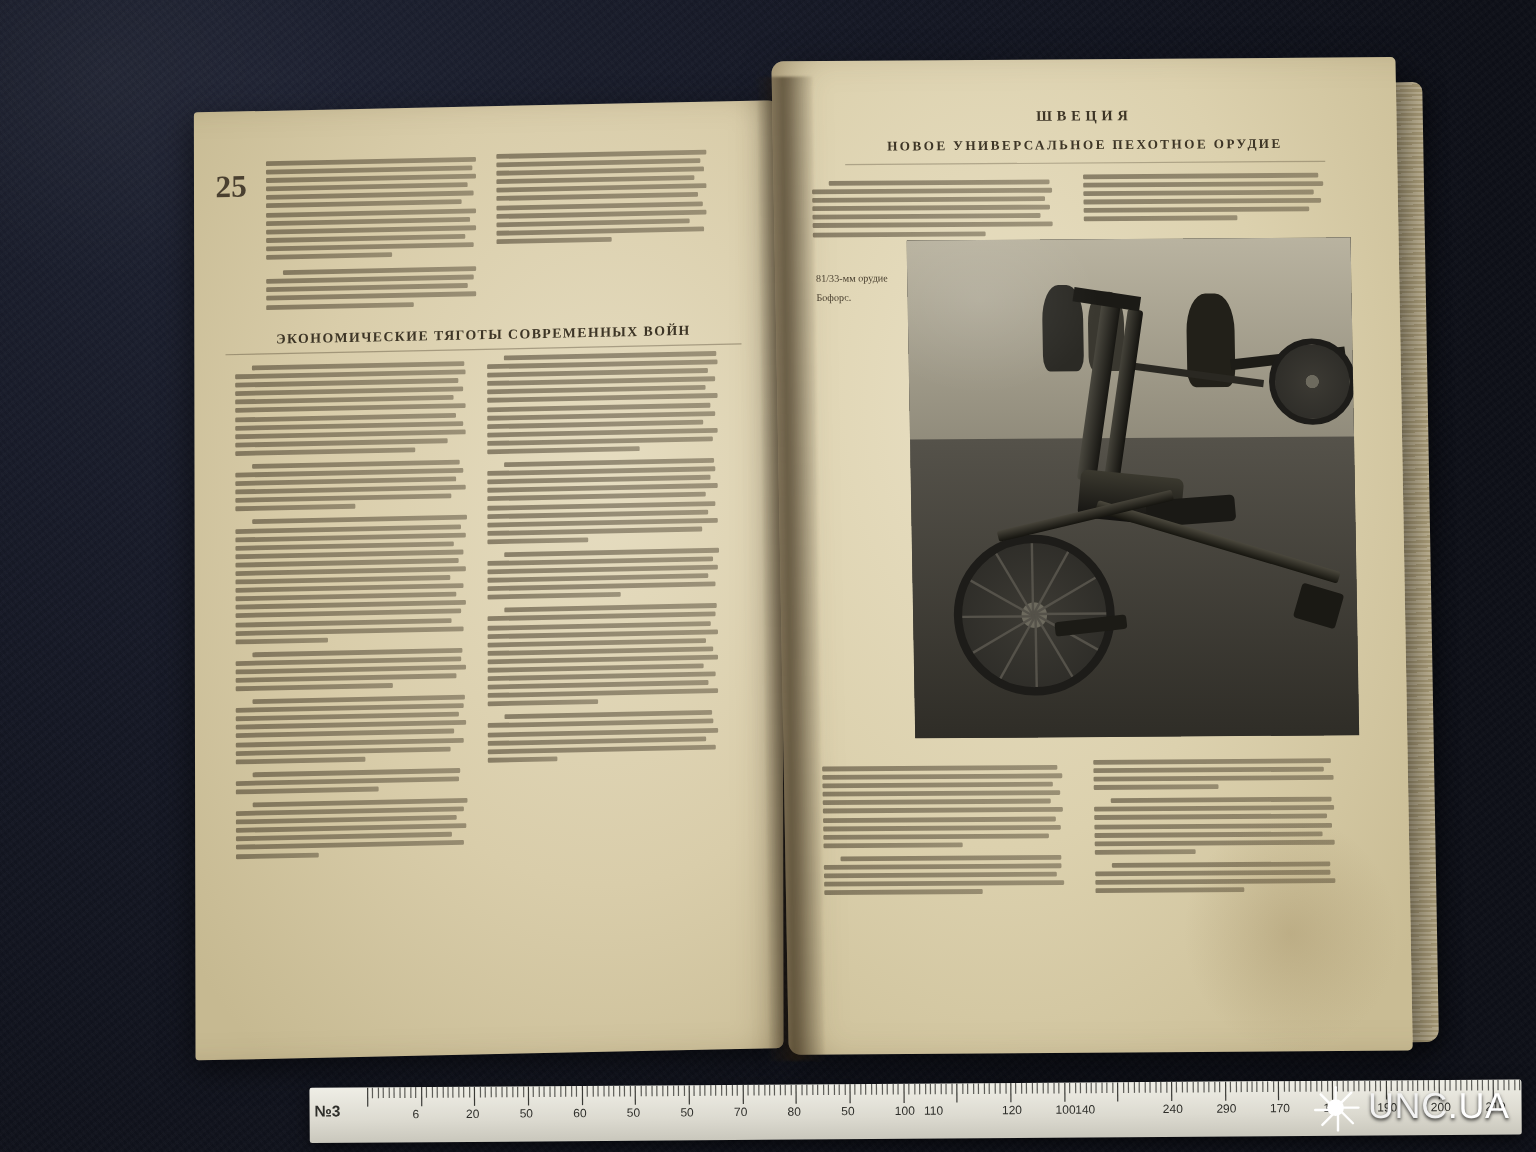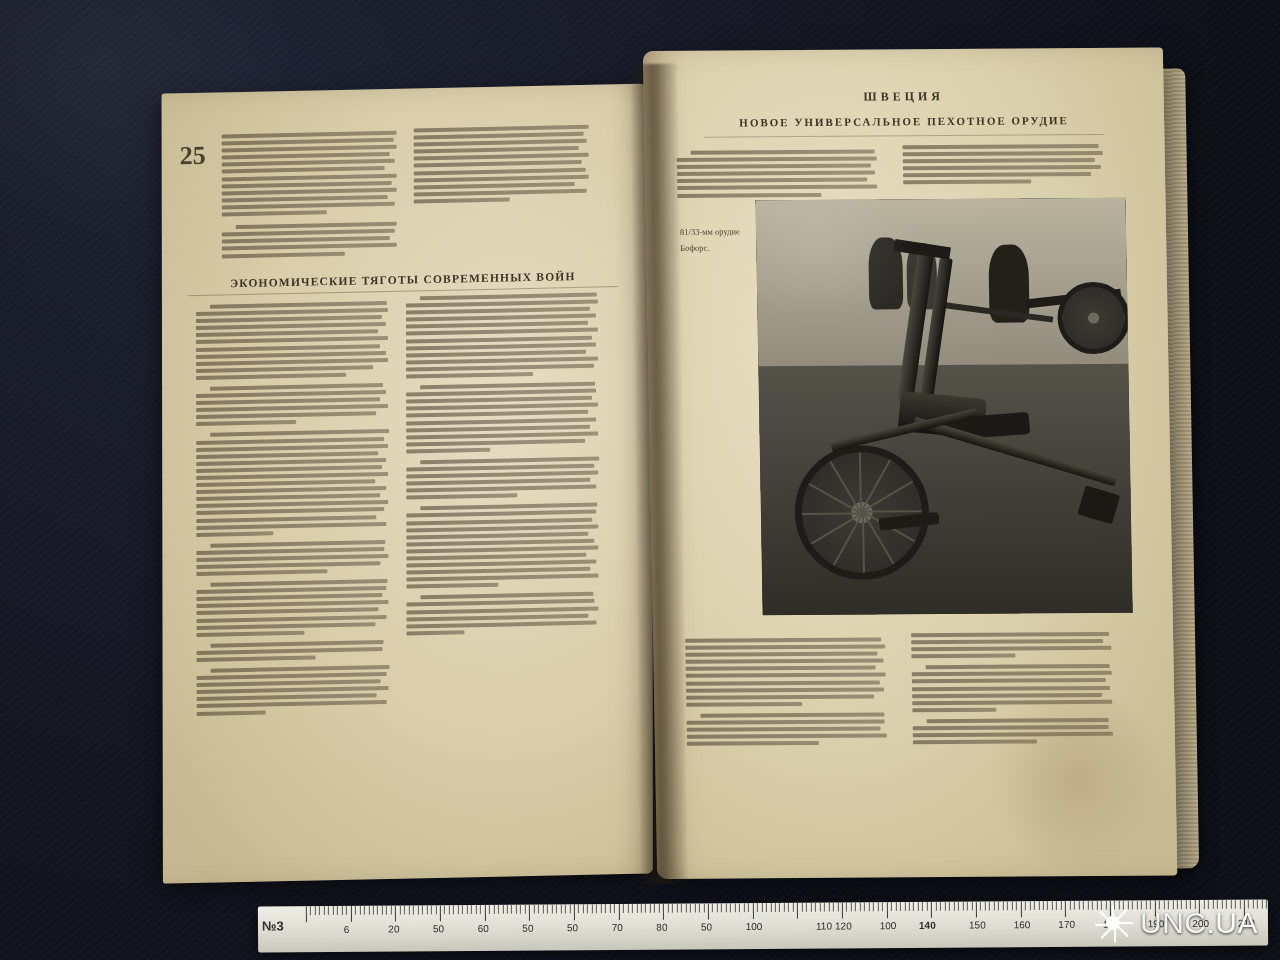--- a/index.html
+++ b/index.html
@@ -651,26 +651,26 @@
         <div class="rnum" style="left: 85.6667px;">6</div>
         <div class="rnum" style="left: 130.333px;">20</div>
         <div class="rnum" style="left: 175px;">50</div>
         <div class="rnum" style="left: 219.667px;">60</div>
         <div class="rnum" style="left: 264.333px;">50</div>
         <div class="rnum" style="left: 309px;">50</div>
         <div class="rnum" style="left: 353.667px;">70</div>
         <div class="rnum" style="left: 398.333px;">80</div>
         <div class="rnum" style="left: 443px;">50</div>
         <div class="rnum" style="left: 487.667px;">100</div>
-        <div class="rnum" style="left: 558px;">110</div>
+        <div class="rnum" style="left: 512px;">110</div>
         <div class="rnum" style="left: 577px;">120</div>
         <div class="rnum" style="left: 621.667px;">100</div>
-        <div class="rnum" style="left: 661px; font-weight: bold;">140</div>
-        <div class="rnum" style="left: 711px;">150</div>
-        <div class="rnum" style="left: 755.667px;">160</div>
+        <div class="rnum" style="left: 638px;">140</div>
+        <div class="rnum" style="left: 711px;">240</div>
+        <div class="rnum" style="left: 755.667px;">290</div>
         <div class="rnum" style="left: 800.333px;">170</div>
         <div class="rnum" style="left: 845px;">180</div>
         <div class="rnum" style="left: 889.667px;">190</div>
         <div class="rnum" style="left: 934.333px;">200</div>
         <div class="rnum" style="left: 980px;">210</div>
       </div>
   </div>
 
   <div class="wm">
     <div class="wm-sun">

